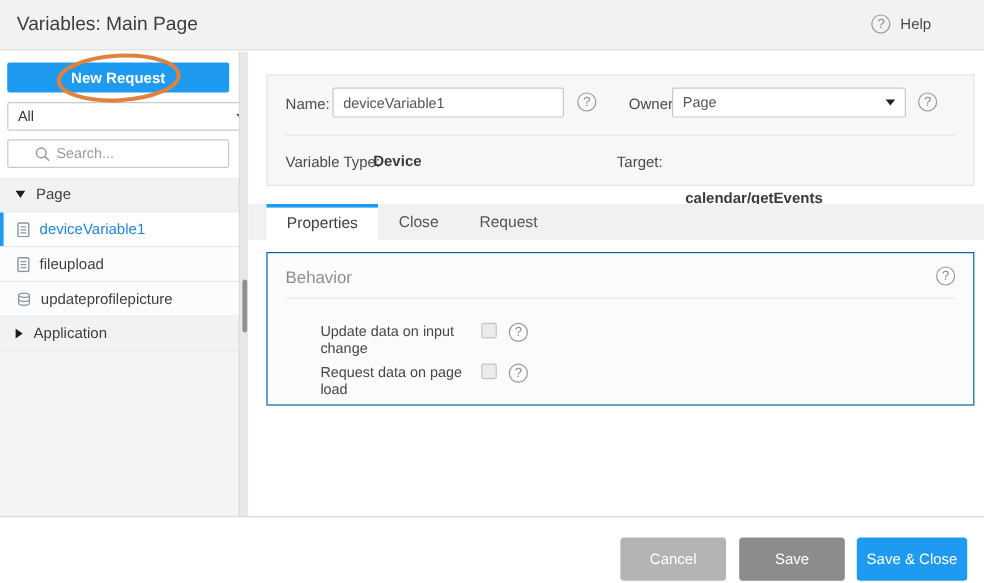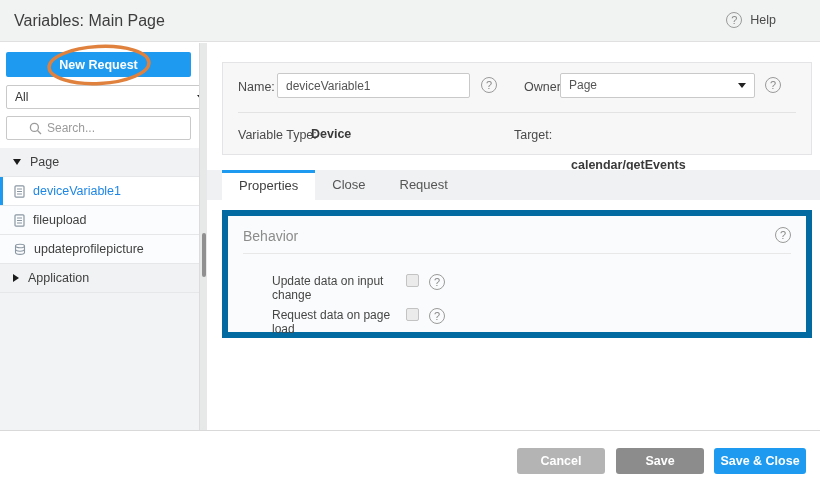--- a/index.html
+++ b/index.html
@@ -76,34 +76,34 @@
 
   
   .tab-bar { position:absolute; left:0; top:127px; width:613px; height:30px;
              background:#eff1f3; padding-left:15px; display:flex; }
   .tab { height:30px; line-height:29px; padding:0 17px; font-size:13px; color:#555;
          cursor:pointer; }
   .tab.active { background:#fff; border-top:3px solid #1e9bf1; line-height:25px; color:#3f3f3f; }
 
   
   .behavior-card { position:absolute; left:15px; top:167px; width:590px; height:128px;
-                   background:#fafbfc; border:6px solid #0369a1;padding-left:28px; }
+                   background:#fafbfc; border:1px solid #0369a1;padding-left:28px; }
   .behavior-title { position:absolute; left:15px; top:12px; font-size:14px; color:#8c8c8c; }
   .behavior-help { position:absolute; right:15px; top:11px; }
   .behavior-divider { position:absolute; left:15px; right:15px; top:37px; border-top:1px solid #e8e8e8; }
   .opt-row { position:absolute; left:15px; height:18px; display:flex; align-items:flex-start;margin-left:29px; }
   .opt-row .lbl { width:134px; font-size:12px; color:#464646; }
   .checkbox { width:13px; height:13px; background:#ebebeb; border:1px solid #c3c3c3;
               border-radius:2px; margin-right:10px; cursor:pointer; }
 
   
   .footer { position:absolute; left:0; top:430px; width:820px; height:56px;
             background:#fff; border-top:1px solid #d9d9d9; }
-  .btn { position:absolute; top:17px; height:26px; border:none; border-radius:3px;
-         color:#fff; font-size:12.5px; font-weight:bold; font-family:inherit; cursor:pointer; }
+  .btn { position:absolute; top:17px; height:36px; border:none; border-radius:3px;
+         color:#fff; font-size:12.5px; font-weight:normal; font-family:inherit; cursor:pointer; }
   .btn-cancel { right:215px; width:88px; background:#b4b4b4; }
   .btn-save { right:116px; width:88px; background:#8c8c8c; }
   .btn-saveclose { right:14px; width:92px; background:#1e9bf1; }
 </style>
 </head>
 <body>
 
 <div id="app">
 
   <div class="header">

